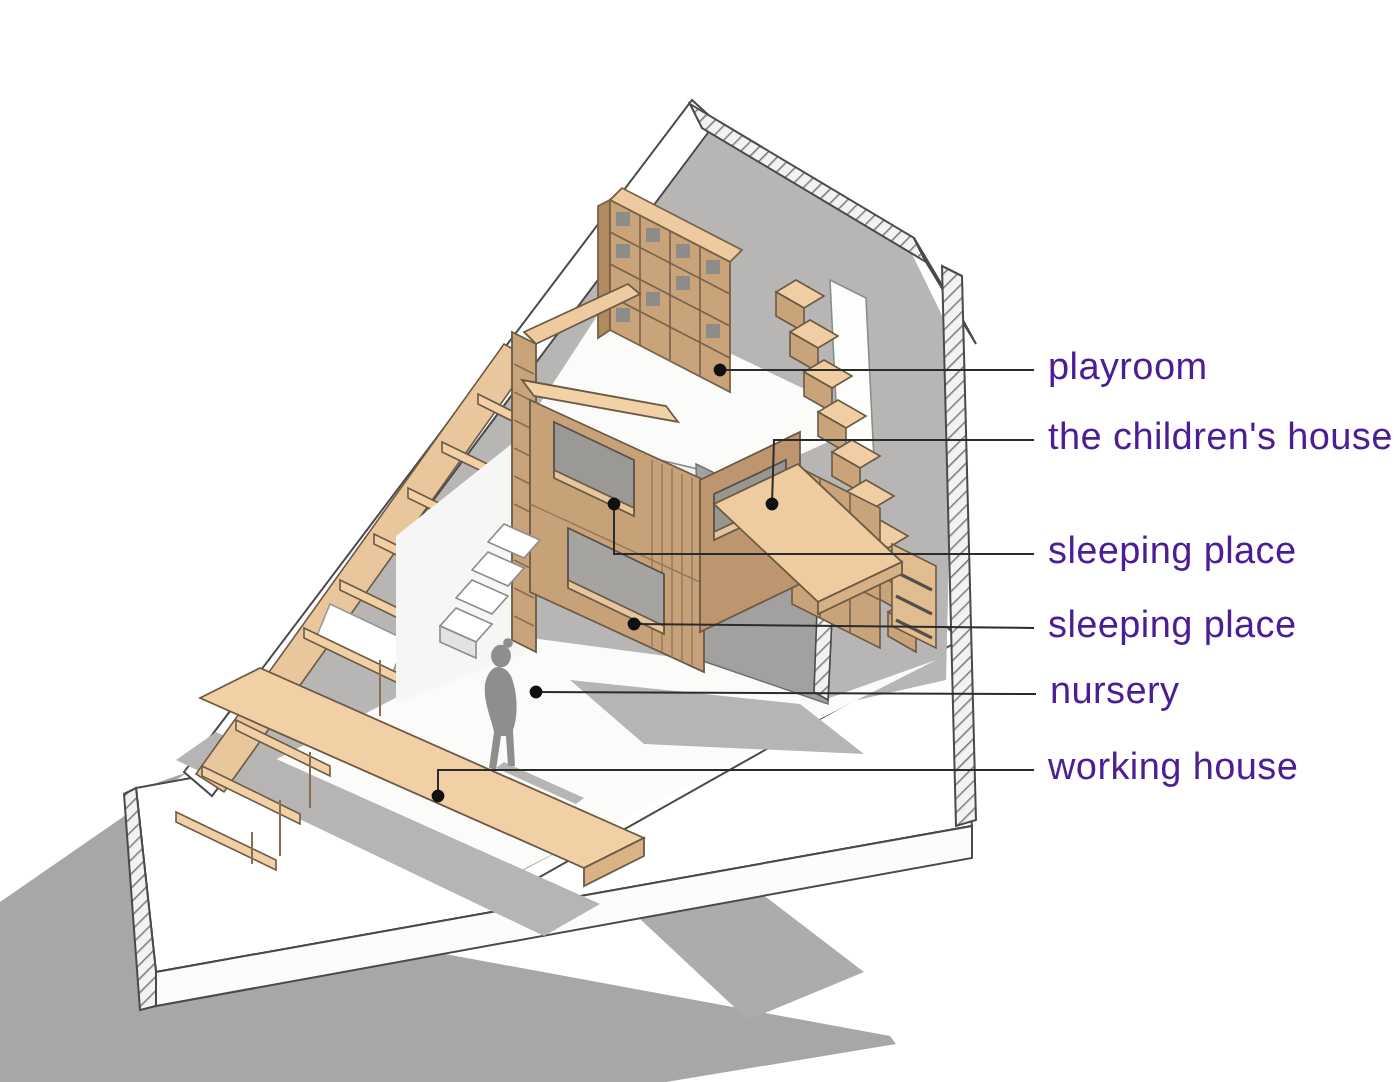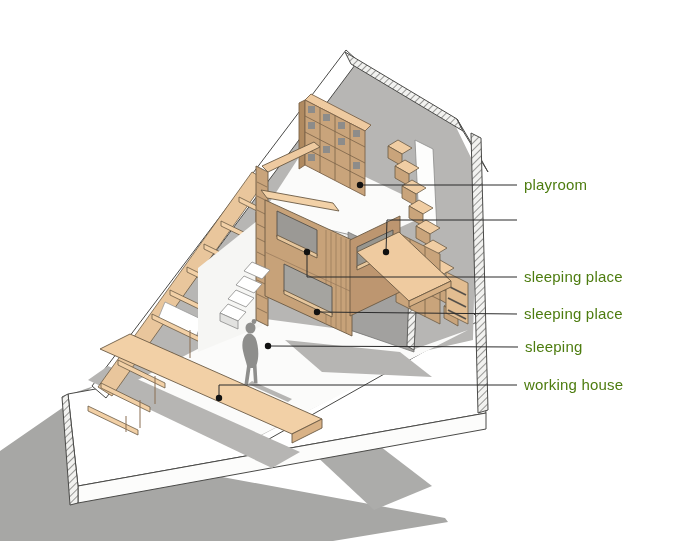--- a/index.html
+++ b/index.html
@@ -1,20 +1,20 @@
 <!DOCTYPE html>
 <html><head>
 <meta charset="utf-8">
 <style>
   html,body{margin:0;padding:0;background:#ffffff;}
   .stage{position:relative;width:700px;height:541px;background:#ffffff;overflow:hidden;
          font-family:"Liberation Sans", sans-serif;}
   .stage svg{position:absolute;left:0;top:0;}
   #labels{position:absolute;left:0;top:0;width:100%;height:100%;pointer-events:none;}
-  .ann-label{position:absolute;transform:translateY(-52%);font-size:15px;color:#4d7c0f;
+  .ann-label{position:absolute;transform:translateY(-52%);font-size:19px;color:#4c1d95;
              white-space:nowrap;letter-spacing:.2px;}
 </style>
 </head>
 <body>
 
 <div class="stage">
 <svg width="700" height="541" viewBox="0 0 700 541">
   <defs>
     <pattern id="hatch" width="5" height="5" patternUnits="userSpaceOnUse" patternTransform="rotate(45)">
       <rect width="5" height="5" fill="#f2f2f0"></rect>
@@ -226,18 +226,19 @@
         <polyline points="317,312 517,314" fill="none" stroke="#2b2b2b" stroke-width="1"></polyline>
         <circle cx="317" cy="312" r="3.2" fill="#111"></circle>
         <polyline points="268,346 518,347" fill="none" stroke="#2b2b2b" stroke-width="1"></polyline>
         <circle cx="268" cy="346" r="3.2" fill="#111"></circle>
         <polyline points="219,398 219,385 517,385" fill="none" stroke="#2b2b2b" stroke-width="1"></polyline>
         <circle cx="219" cy="398" r="3.2" fill="#111"></circle>
       </g>
 </svg>
 <div id="labels">
       <div class="ann-label" style="left: 524px; top: 185px;">playroom</div>
+      <div class="ann-label" style="left: 524px; top: 220px;">the children's house</div>
       <div class="ann-label" style="left: 524px; top: 277px;">sleeping place</div>
       <div class="ann-label" style="left: 524px; top: 314px;">sleeping place</div>
-      <div class="ann-label" style="left: 525px; top: 347px;">sleeping</div>
+      <div class="ann-label" style="left: 525px; top: 347px;">nursery</div>
       <div class="ann-label" style="left: 524px; top: 385px;">working house</div>
     </div>
 </div>
 
 </body></html>

